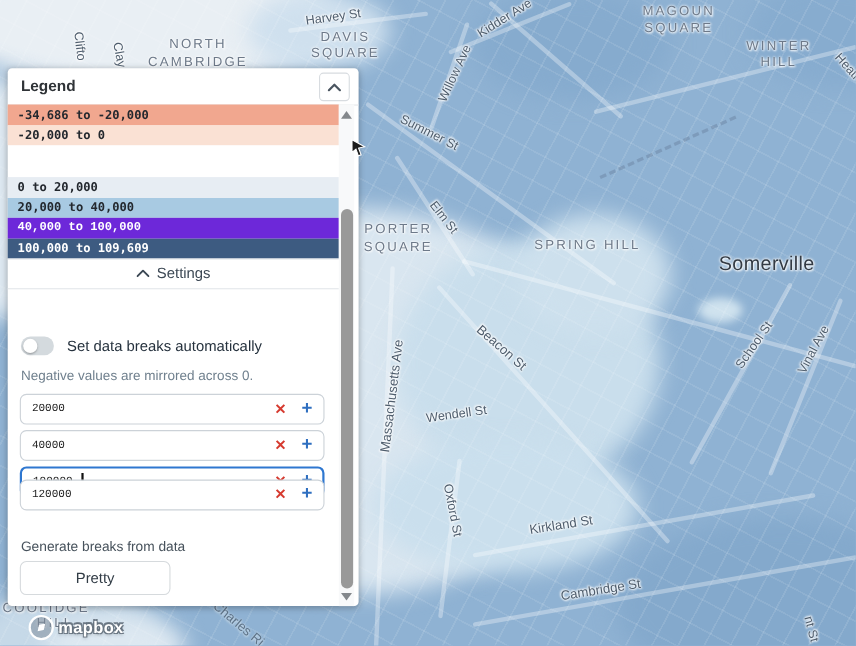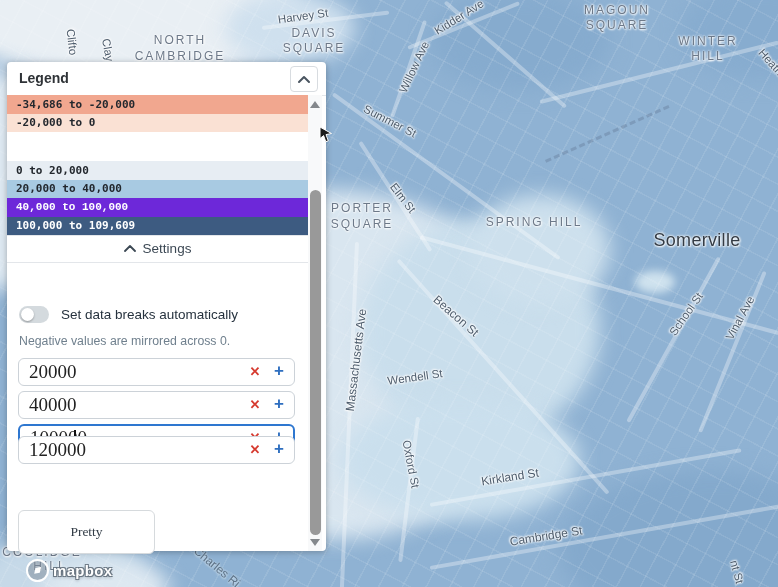--- a/index.html
+++ b/index.html
@@ -60,34 +60,34 @@
   .toggle .knob{position:absolute;left:2px;top:2px;width:13px;height:13px;border-radius:50%;
     background:#fff;box-shadow:0 1px 2px rgba(0,0,0,0.3);}
   .toggle.on{background:#2b7ad2;}
   .toggle.on .knob{left:auto;right:2px;}
   .toggle-label{margin-left:12px;font-size:13.5px;color:#26323e;}
 
   .note{position:absolute;left:12px;top:272px;font-size:12.3px;color:#70808e;}
 
   .break-row{position:absolute;left:11px;width:277px;height:28px;}
   .break-input{position:absolute;left:0;top:0;width:100%;height:100%;box-sizing:border-box;
-    border:1px solid #ccd2d8;border-radius:6px;padding:0 60px 0 10px;font-size:19px;color:#222;
-    font-family:Liberation Serif, serif;outline:none;background:#fff;}
+    border:1px solid #ccd2d8;border-radius:6px;padding:0 60px 0 10px;font-size:10px;color:#222;
+    font-family:Liberation Mono, monospace;outline:none;background:#fff;}
   .break-input.focused{border:2px solid #2e77d0;}
   .caret{position:absolute;left:56px;top:6px;width:1.5px;height:16px;background:#111;}
   .x-btn{position:absolute;right:31px;top:5px;width:18px;height:18px;line-height:18px;text-align:center;
     color:#d63a2f;font-size:13px;font-weight:bold;cursor:pointer;}
   .plus-btn{position:absolute;right:7px;top:3px;width:18px;height:20px;line-height:20px;text-align:center;
     color:#2f6fc0;font-size:17px;font-weight:bold;cursor:pointer;}
 
   .generate-label{position:absolute;left:12px;top:428px;font-size:12.5px;color:#47525c;}
-  .gen-btn{position:absolute;top:448px;height:44px;box-sizing:border-box;background:#fff;
+  .gen-btn{position:absolute;top:448px;height:31px;box-sizing:border-box;background:#fff;
     border:1px solid #d6dadd;border-radius:6px;font-size:13.5px;color:#323c46;
     display:flex;align-items:center;justify-content:center;cursor:pointer;
-    font-family:Liberation Serif, serif;}
+    font-family:Liberation Sans, sans-serif;}
   .btn-pretty{left:11px;width:137px;}
   .btn-equal{left:153px;width:135px;}
 
   
   .scrollbar{position:absolute;right:4px;top:33px;width:14px;height:456px;background:#f8f9fa;}
   .sb-up,.sb-down{position:absolute;left:0;width:14px;height:14px;display:flex;
     align-items:center;justify-content:center;cursor:pointer;}
   .sb-up{top:2px;}  .sb-down{bottom:2px;}
   .tri-up{width:0;height:0;border-left:5px solid transparent;border-right:5px solid transparent;
     border-bottom:7px solid #84888c;}
@@ -242,20 +242,21 @@
     <span class="caret"></span>
     <span class="x-btn">✕</span>
     <span class="plus-btn">+</span>
   </div>
   <div class="break-row" style="top:374px;">
     <input class="break-input" value="120000" style="">
     <span class="x-btn">✕</span>
     <span class="plus-btn">+</span>
   </div>
 
+  <div class="generate-label">Generate breaks from data</div>
   <div class="gen-btn btn-pretty">Pretty</div>
 
   <div class="scrollbar">
     <span class="sb-up">
         <span class="tri-up"></span>
       </span>
     <span class="sb-thumb"></span>
     <span class="sb-down">
         <span class="tri-down"></span>
       </span>

